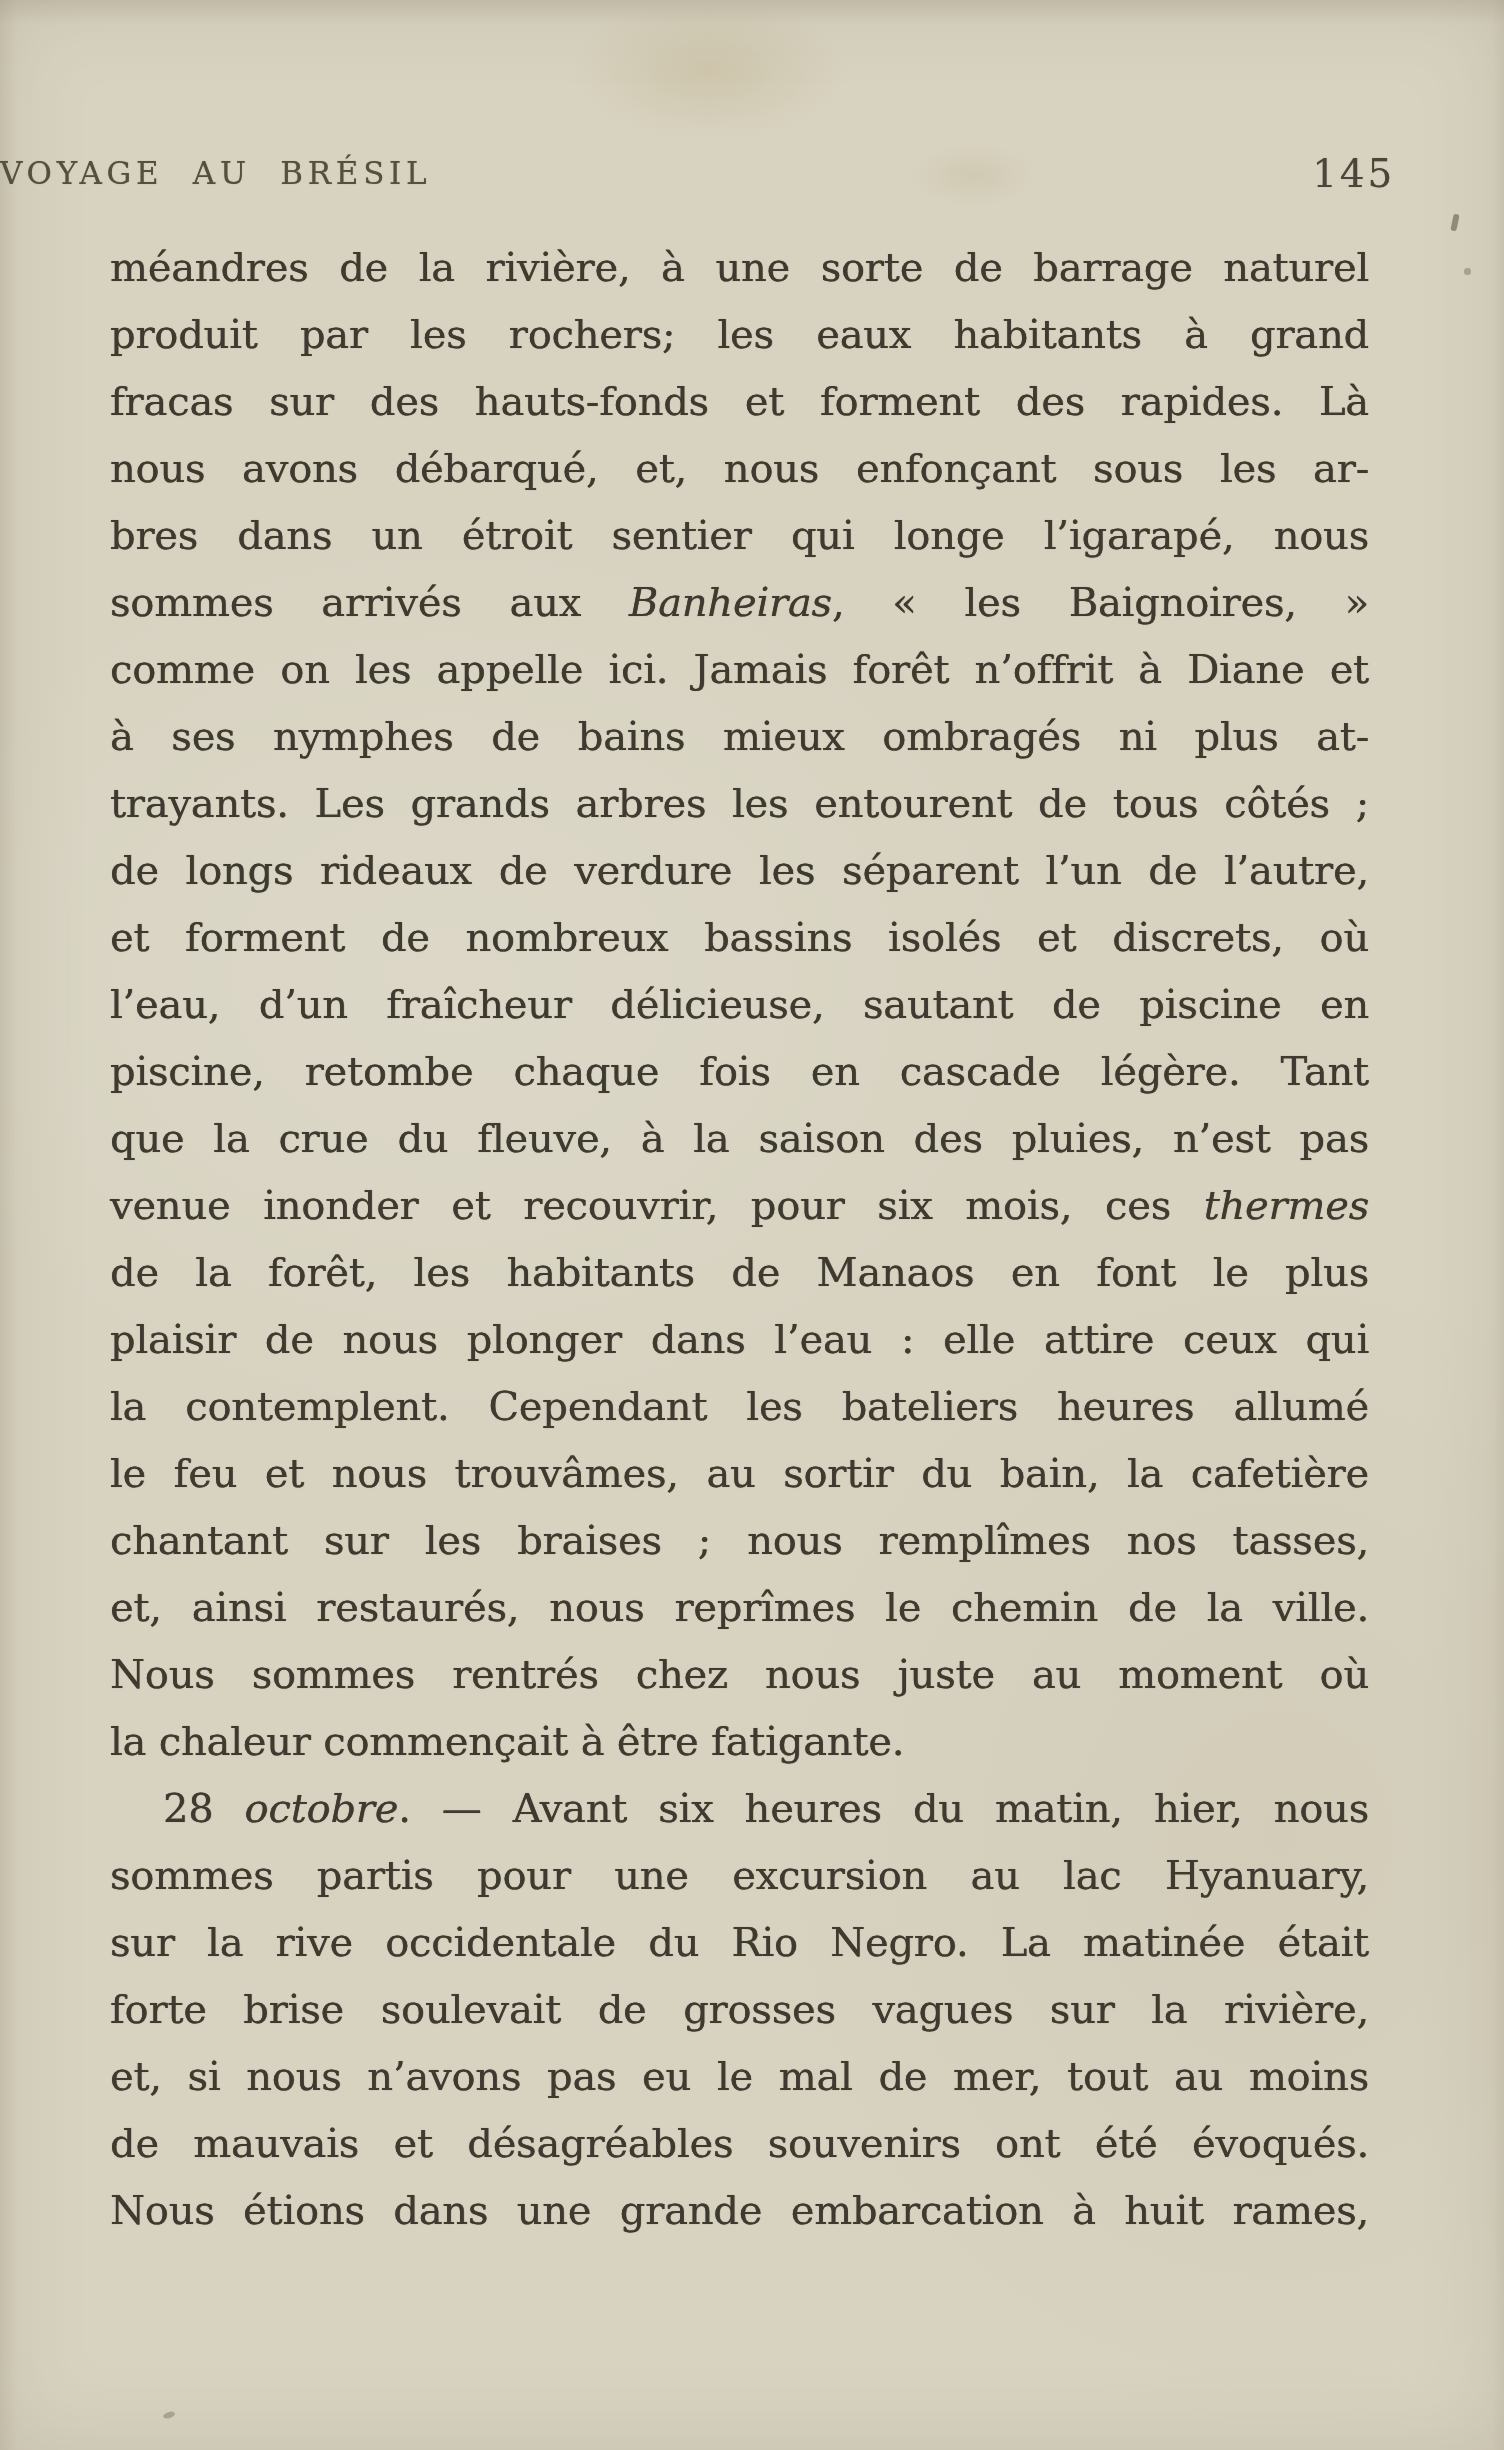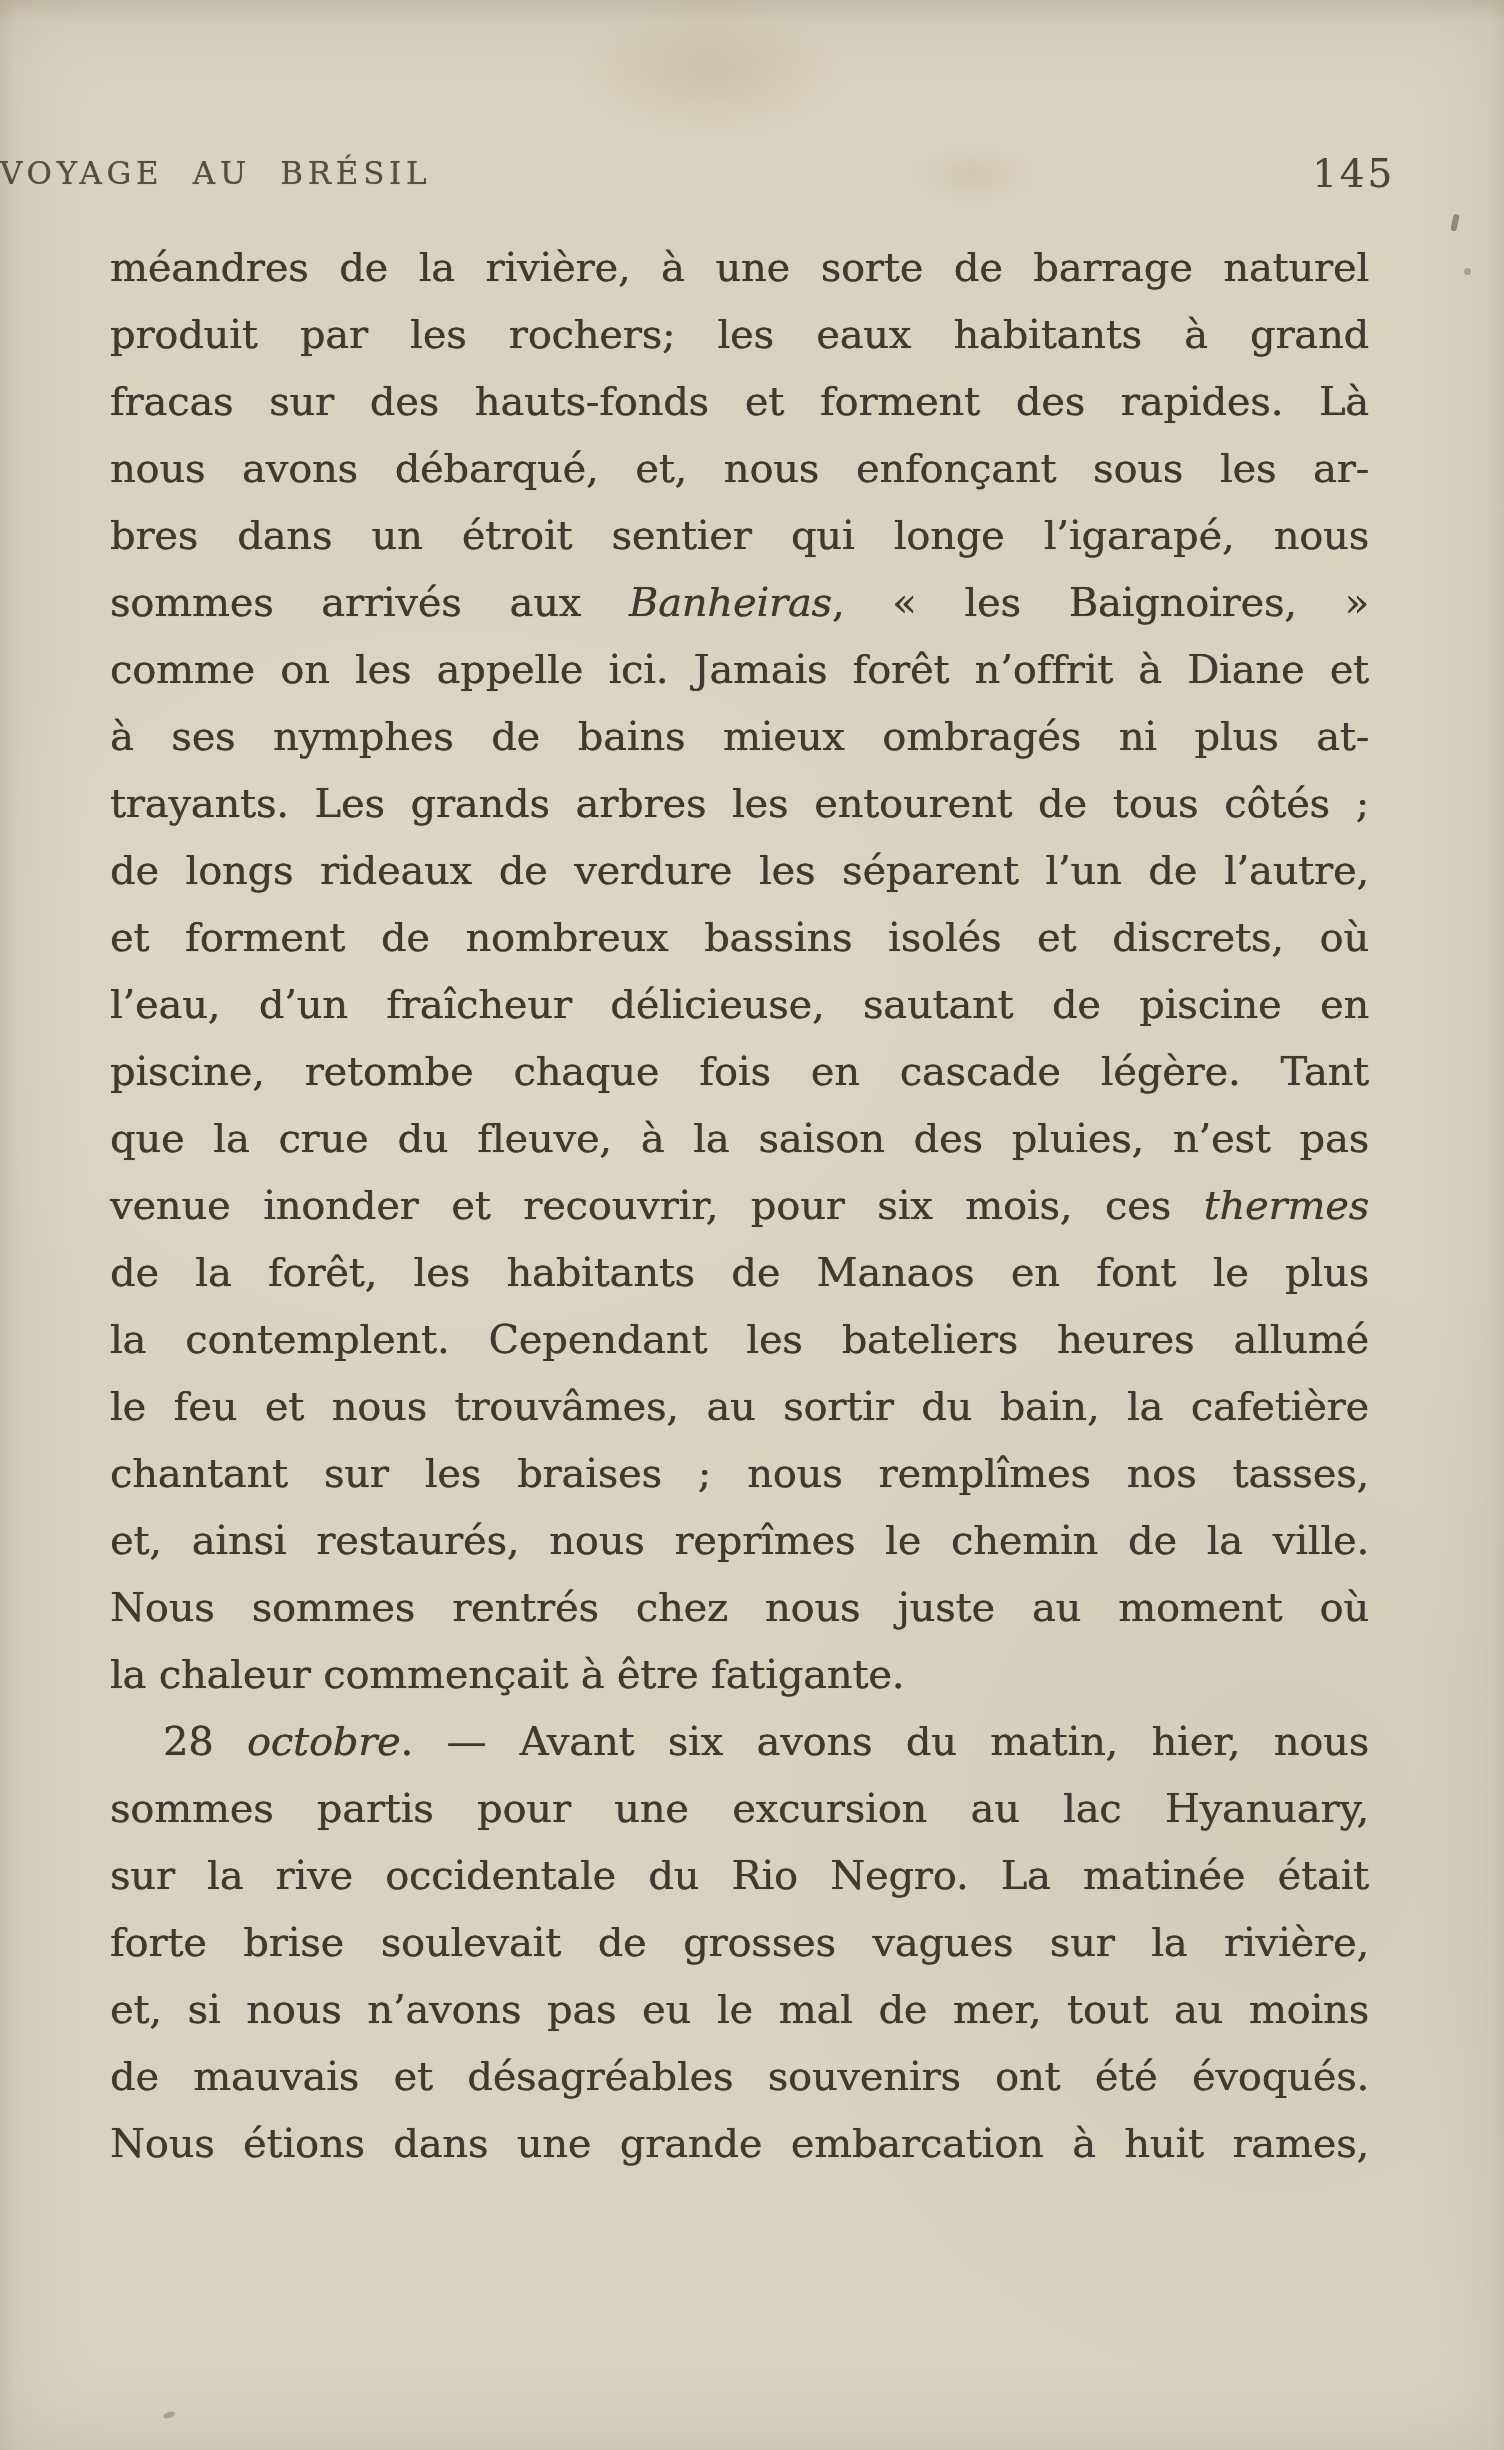--- a/index.html
+++ b/index.html
@@ -136,27 +136,28 @@
       <div class="line"><span>comme on les appelle ici. Jamais forêt n’offrit à Diane et</span></div>
       <div class="line"><span>à ses nymphes de bains mieux ombragés ni plus at-</span></div>
       <div class="line"><span>trayants. Les grands arbres les entourent de tous côtés ;</span></div>
       <div class="line"><span>de longs rideaux de verdure les séparent l’un de l’autre,</span></div>
       <div class="line"><span>et forment de nombreux bassins isolés et discrets, où</span></div>
       <div class="line"><span>l’eau, d’un fraîcheur délicieuse, sautant de piscine en</span></div>
       <div class="line"><span>piscine, retombe chaque fois en cascade légère. Tant</span></div>
       <div class="line"><span>que la crue du fleuve, à la saison des pluies, n’est pas</span></div>
       <div class="line"><span>venue inonder et recouvrir, pour six mois, ces </span><span class="italic">thermes</span></div>
       <div class="line"><span>de la forêt, les habitants de Manaos en font le plus</span></div>
+      <div class="line"><span>plaisir de nous plonger dans l’eau : elle attire ceux qui</span></div>
       <div class="line"><span>la contemplent. Cependant les bateliers heures allumé</span></div>
       <div class="line"><span>le feu et nous trouvâmes, au sortir du bain, la cafetière</span></div>
       <div class="line"><span>chantant sur les braises ; nous remplîmes nos tasses,</span></div>
       <div class="line"><span>et, ainsi restaurés, nous reprîmes le chemin de la ville.</span></div>
       <div class="line"><span>Nous sommes rentrés chez nous juste au moment où</span></div>
       <div class="line no-justify"><span>la chaleur commençait à être fatigante.</span></div>
-      <div class="line indent"><span>28 </span><span class="italic">octobre</span><span>. — Avant six avons du matin, hier, nous</span></div>
+      <div class="line indent"><span>28 </span><span class="italic">octobre</span><span>. — Avant six heures du matin, hier, nous</span></div>
       <div class="line"><span>sommes partis pour une excursion au lac Hyanuary,</span></div>
       <div class="line"><span>sur la rive occidentale du Rio Negro. La matinée était</span></div>
       <div class="line"><span>forte brise soulevait de grosses vagues sur la rivière,</span></div>
       <div class="line"><span>et, si nous n’avons pas eu le mal de mer, tout au moins</span></div>
       <div class="line"><span>de mauvais et désagréables souvenirs ont été évoqués.</span></div>
       <div class="line"><span>Nous étions dans une grande embarcation à huit rames,</span></div>
     </div>
 
 </div>
 

